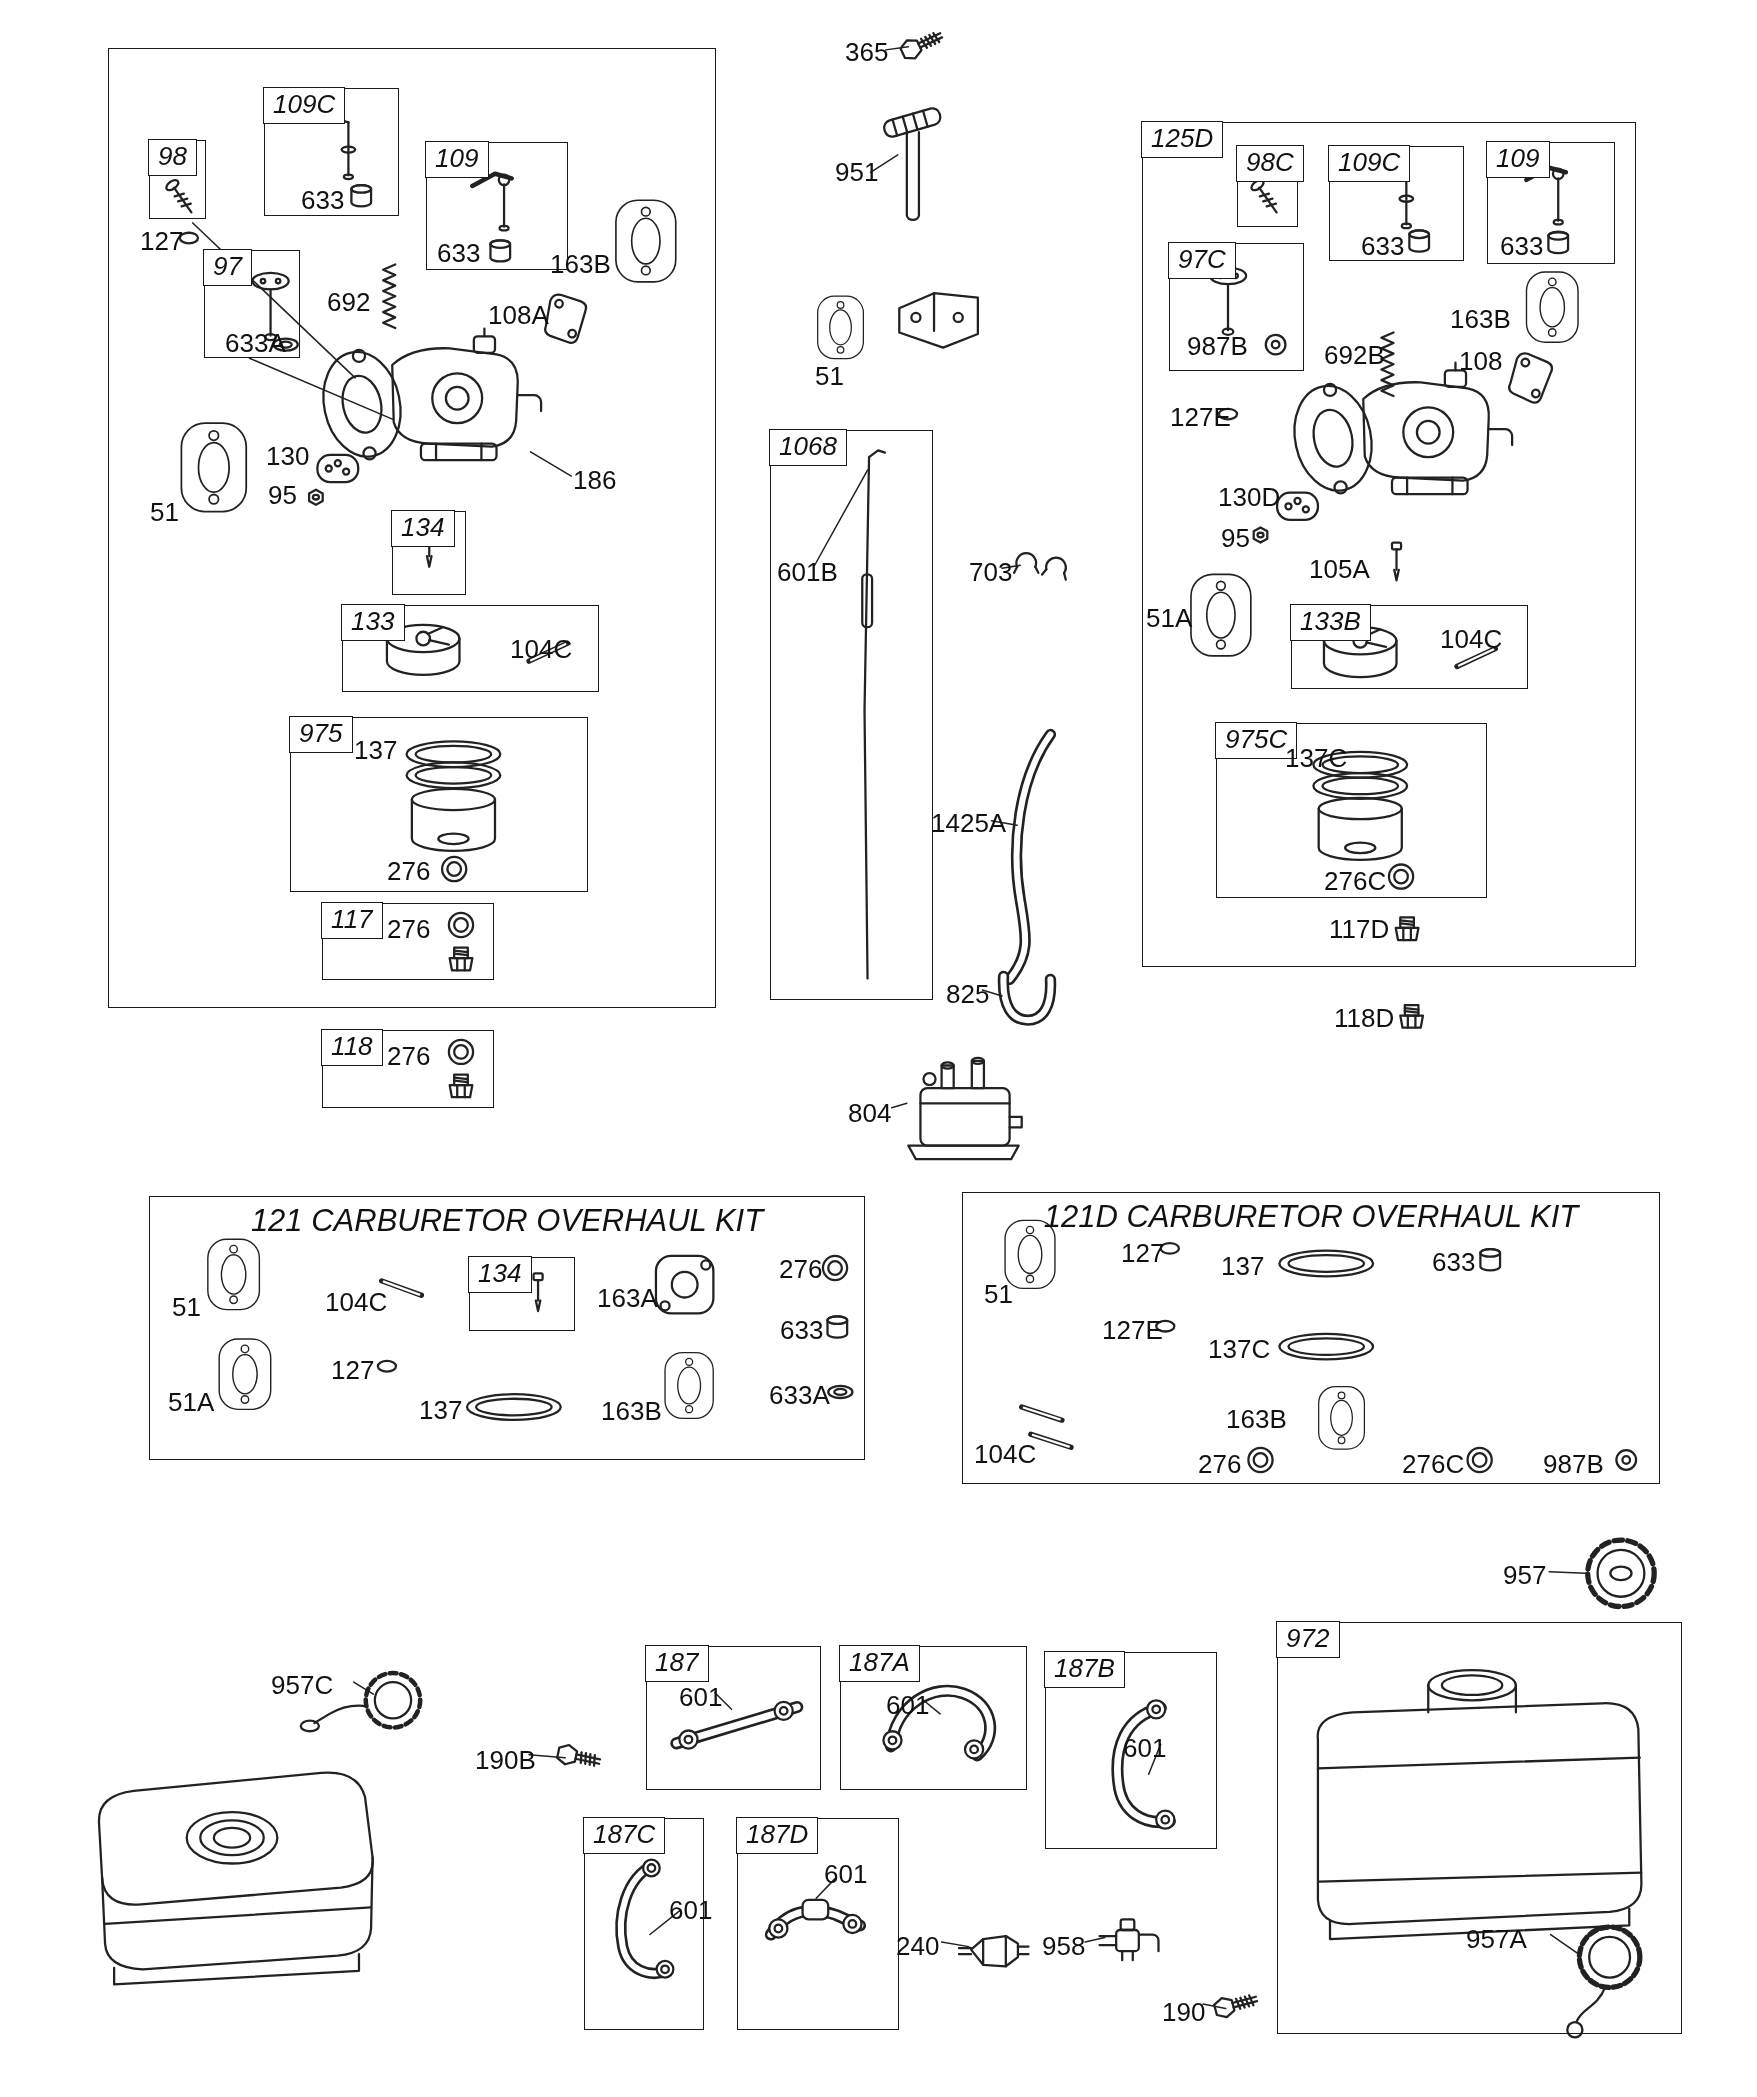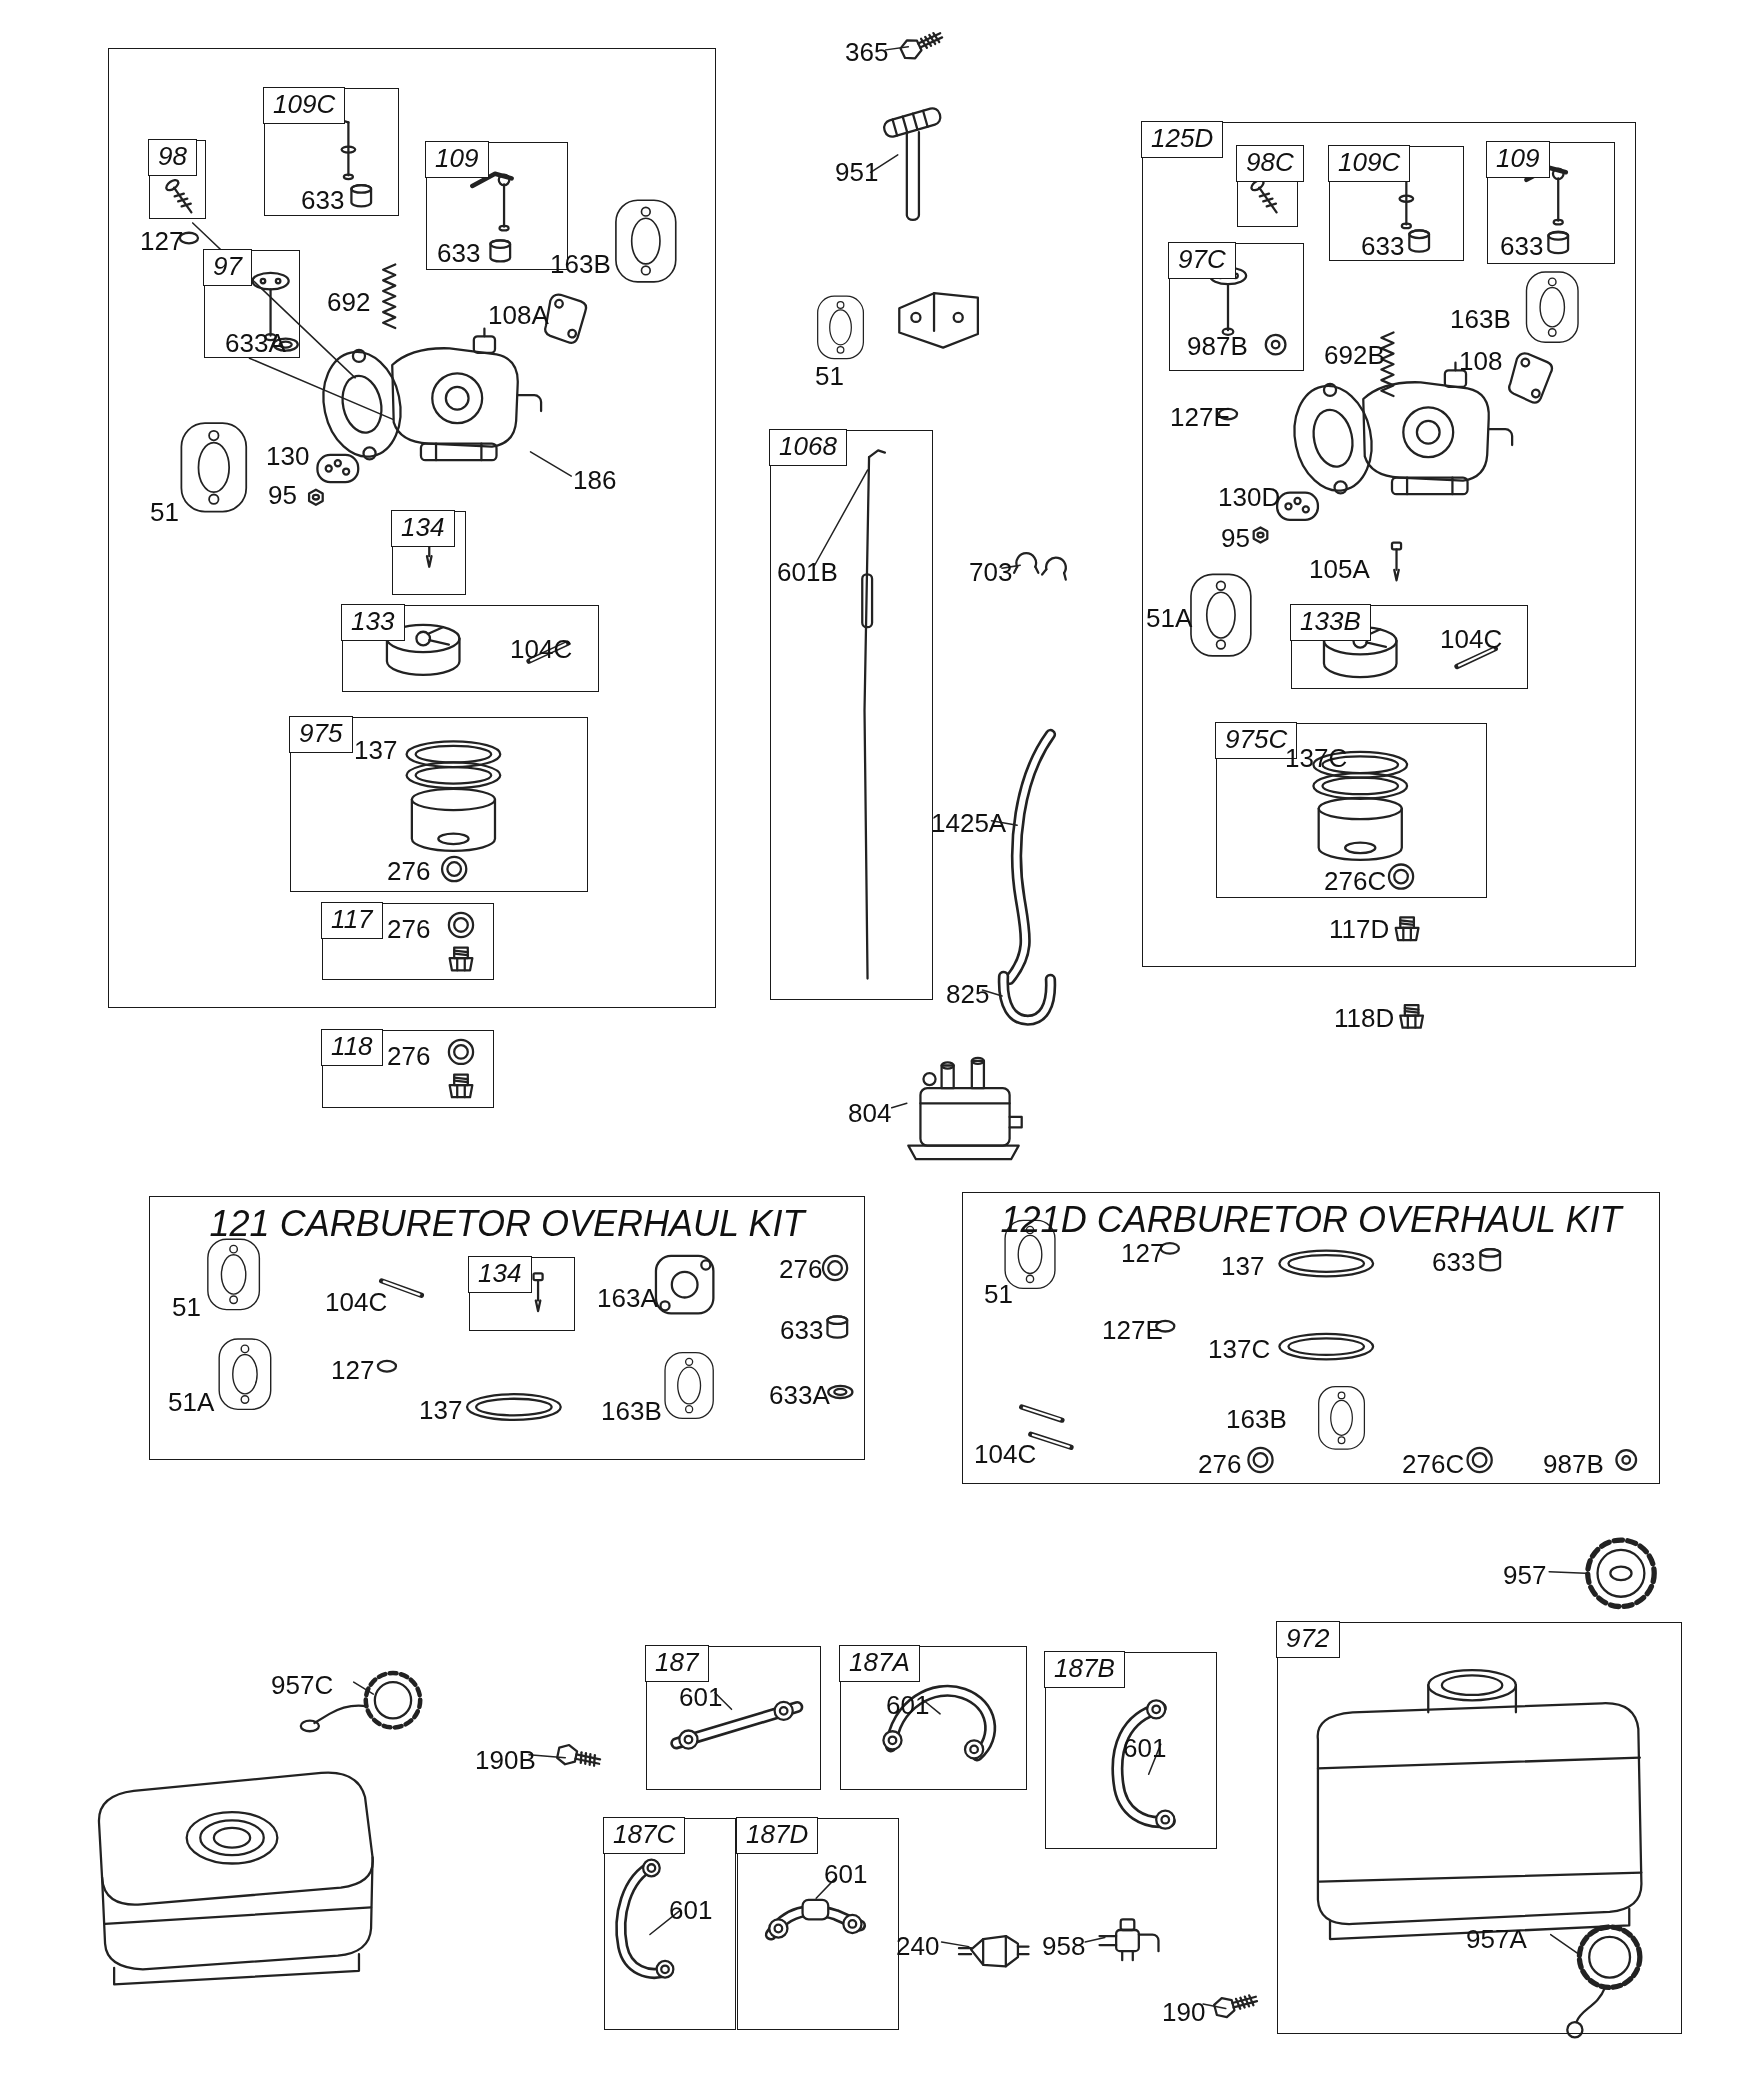--- a/index.html
+++ b/index.html
@@ -7,21 +7,21 @@
   #canvas {
     position:relative; width:1757px; height:2097px; background:#fff;
     font-family:"Liberation Sans", sans-serif; color:#111; overflow:hidden;
   }
   #art { position:absolute; left:0; top:0; }
   .pbox { position:absolute; border:1.9px solid #1a1a1a;font-style:italic; }
   .tag {
     position:absolute; left:-1.9px; top:-1.9px; border:1.9px solid #1a1a1a;
     background:#fff; padding:2.3px 9px; font-size:26px; line-height:1.15; white-space:nowrap;
   }
-  .kit-title { position:absolute; left:0; right:0; top:6px; text-align:center; font-size:36px; }
+  .kit-title { position:absolute; left:0; right:0; top:6px; text-align:center; font-size:31px; }
   .lbl { position:absolute; font-size:26px; line-height:1; white-space:nowrap; }
 </style>
 </head>
 <body>
 
 <div id="canvas">
 
   <svg id="art" width="1757" height="2097" viewBox="0 0 2325 2775">
     <defs>
       <g id="gasket">
@@ -483,21 +483,21 @@
     </div>
   <div class="pbox" style="left:840px;top:1646px;width:187px;height:144px">
       <span class="tag">187A</span>
     </div>
   <div class="pbox" style="left:1045px;top:1652px;width:172px;height:197px">
       <span class="tag">187B</span>
     </div>
   <div class="pbox" style="left:1277px;top:1622px;width:405px;height:412px">
       <span class="tag">972</span>
     </div>
-  <div class="pbox" style="left:604px;top:1818px;width:132px;height:212px">
+  <div class="pbox" style="left:584px;top:1818px;width:120px;height:212px">
       <span class="tag">187C</span>
     </div>
   <div class="pbox" style="left:737px;top:1818px;width:162px;height:212px">
       <span class="tag">187D</span>
     </div>
 
   <span class="lbl" style="left:140px;top:228px">127</span>
   <span class="lbl" style="left:301px;top:187px">633</span>
   <span class="lbl" style="left:225px;top:330px">633A</span>
   <span class="lbl" style="left:327px;top:289px">692</span>

